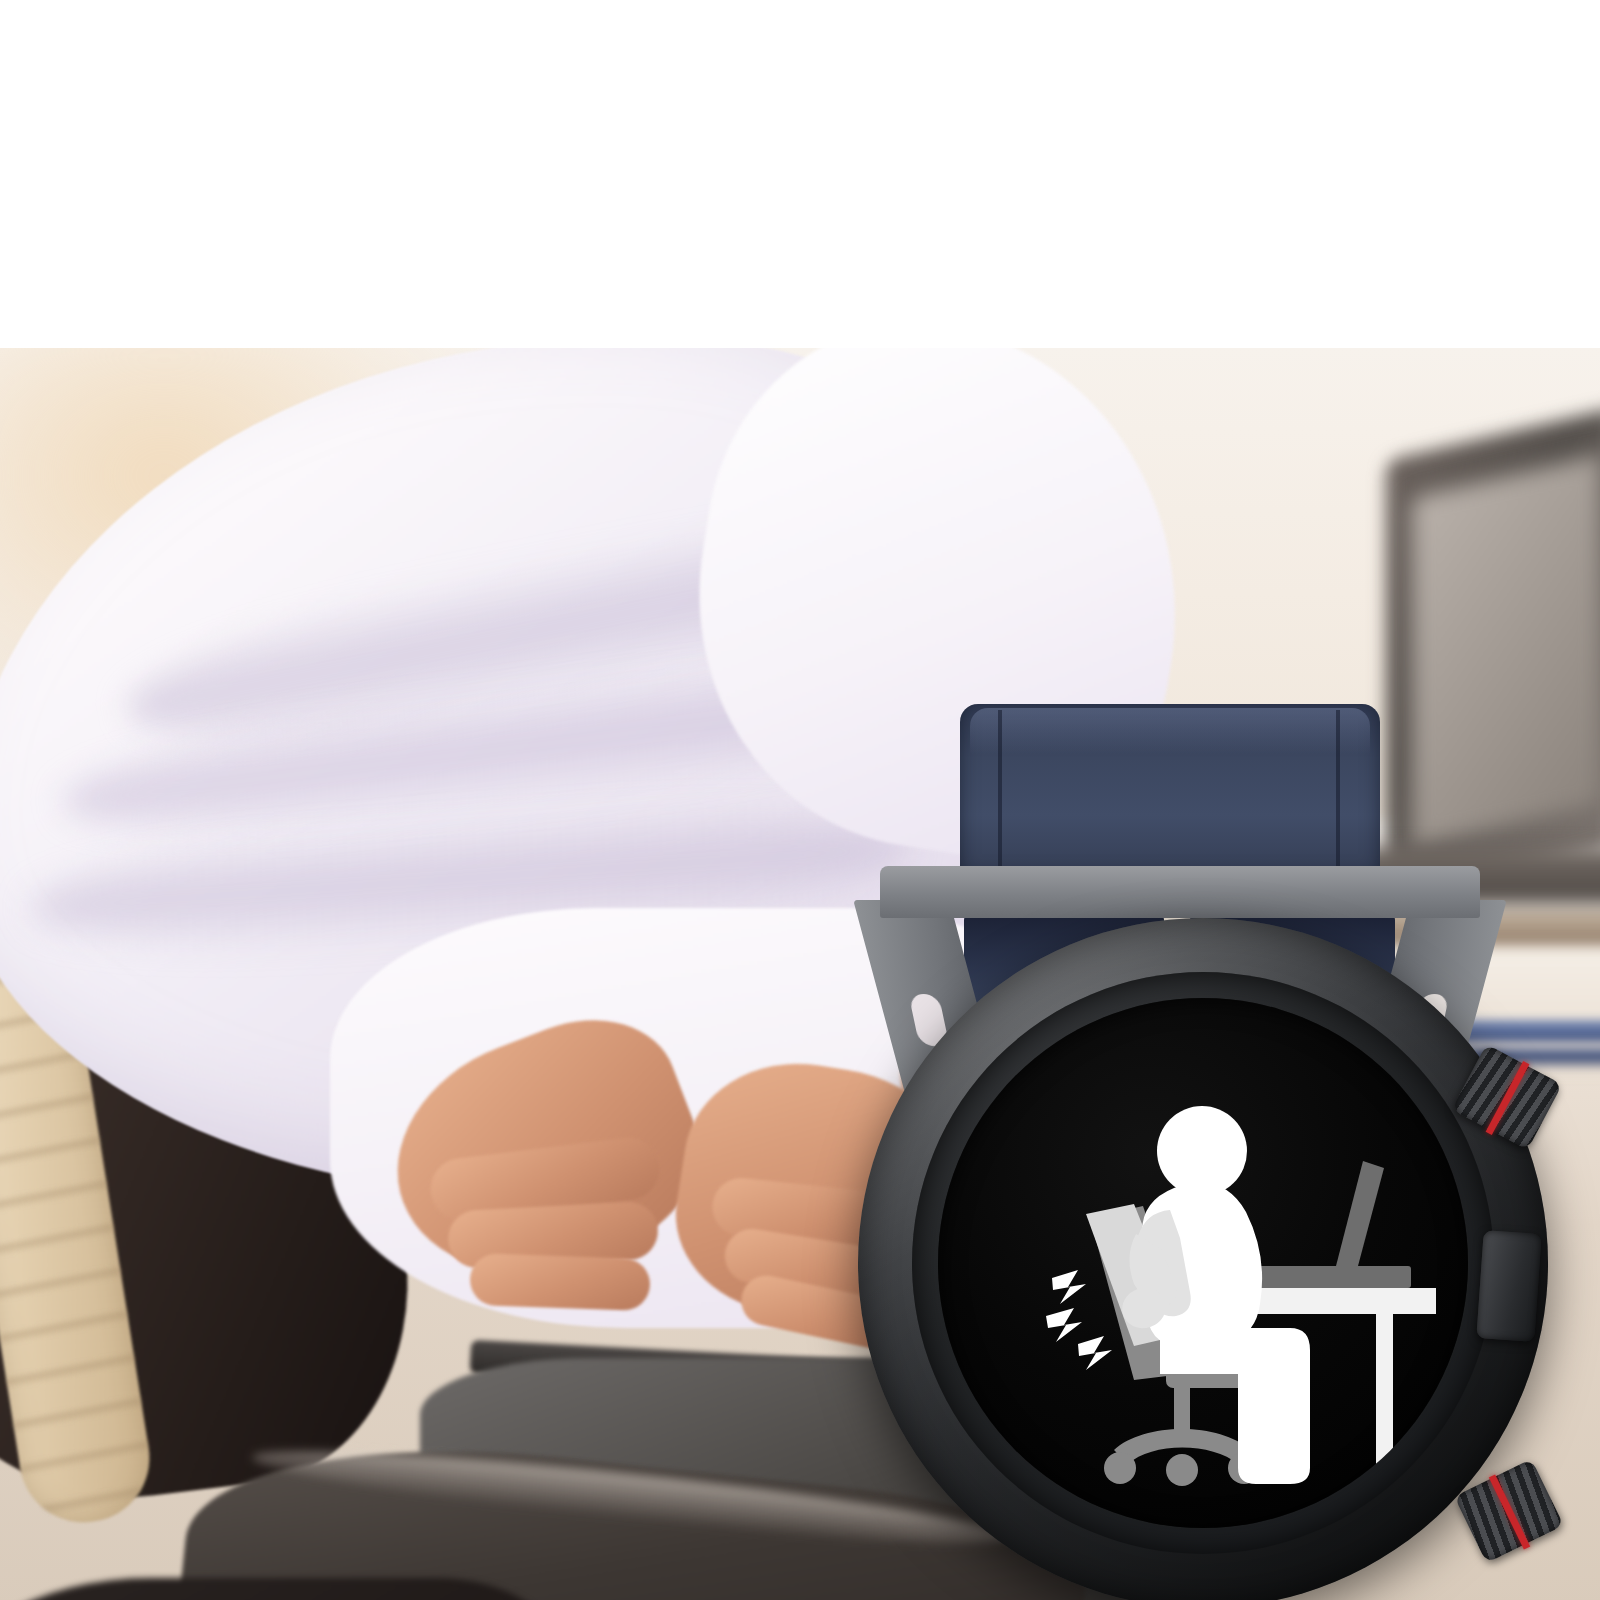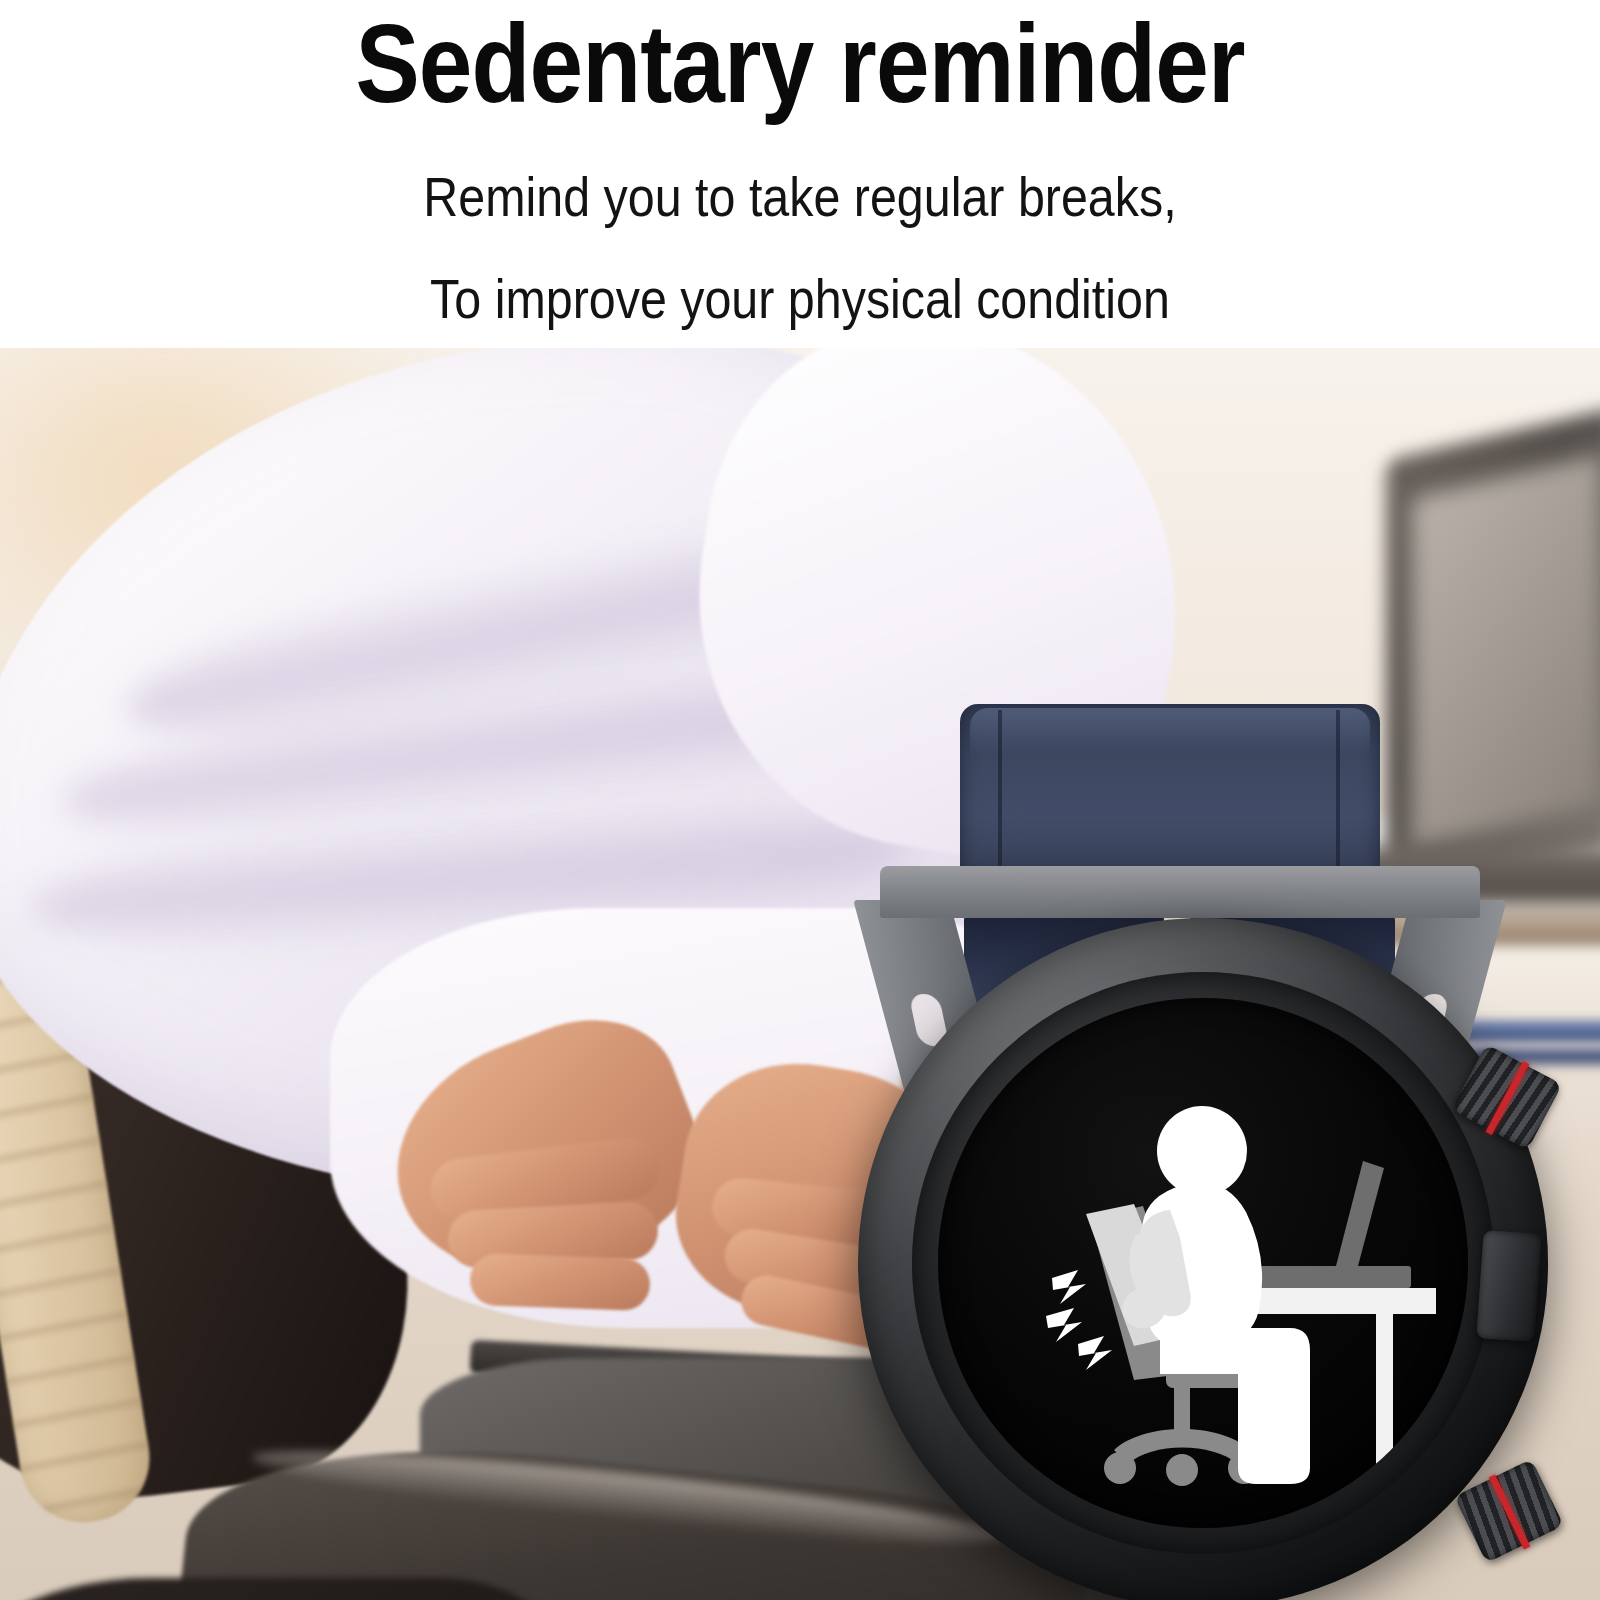--- a/index.html
+++ b/index.html
@@ -189,25 +189,20 @@
   .crown2{left:646px;top:770px;width:86px;height:74px;transform:rotate(-26deg);}
   .crown2-s{left:686px;top:768px;width:7px;height:80px;transform:rotate(-26deg);}
   .btn-mid{left:660px;top:528px;width:58px;height:108px;transform:rotate(4deg);
     background:linear-gradient(100deg,#4a4c50,#2a2c2f 60%,#191b1d);border-radius:9px;}
 </style>
 </head>
 <body>
 
 <div class="page">
 
-  <div class="header">
-    <div class="title">Sedentary reminder</div>
-    <div class="sub sub1">Remind you to take regular breaks,</div>
-    <div class="sub sub2">To improve your physical condition</div>
-  </div>
 
   <div class="photo">
 
     <div class="bg-wall"></div>
     <div class="bg-warmglow"></div>
     <div class="bg-lower"></div>
 
     <div class="desk-top"></div>
     <div class="desk-edge"></div>
     <div class="desk-low"></div>

